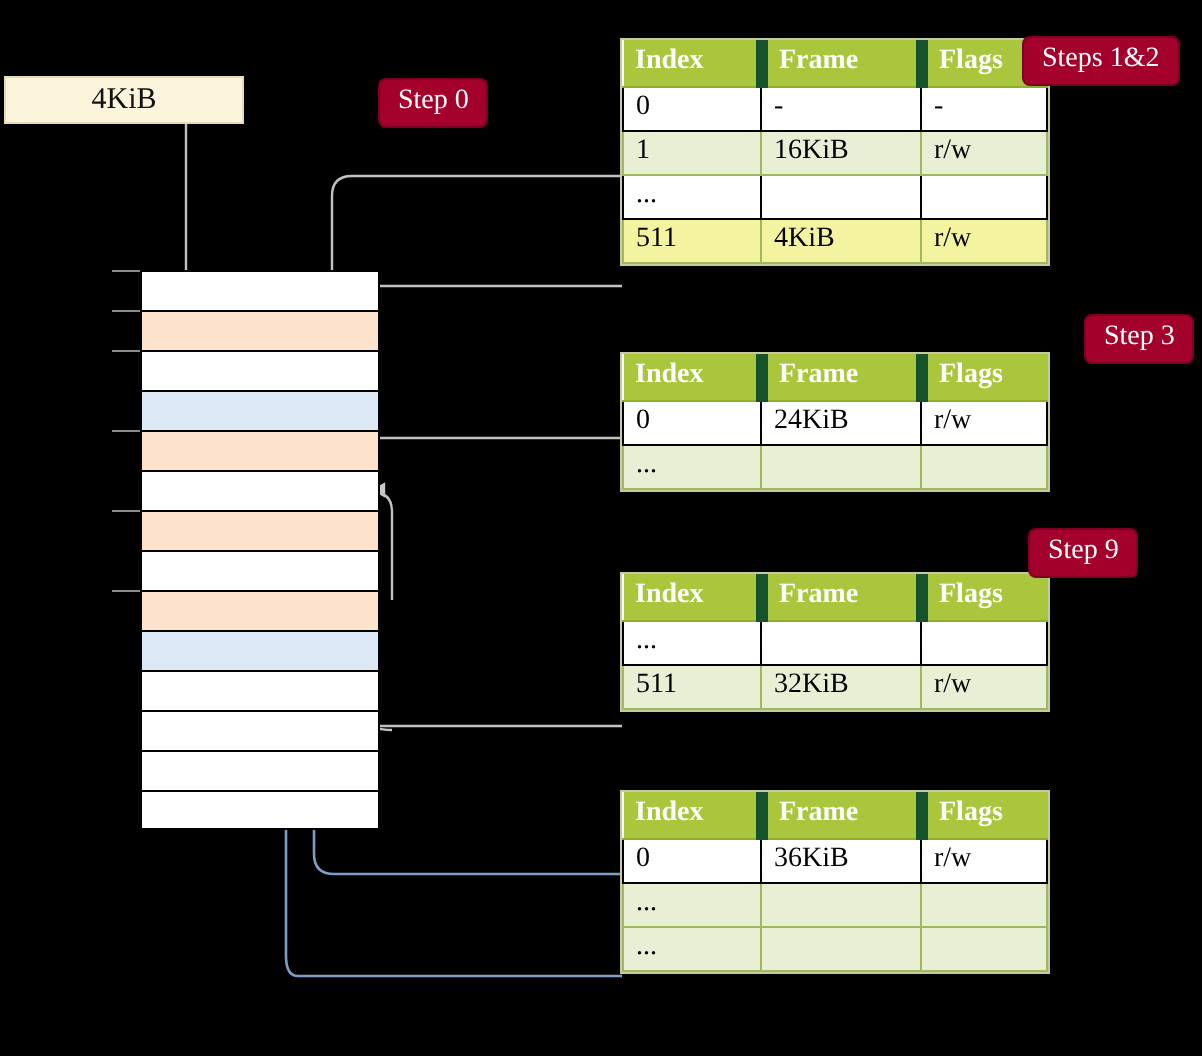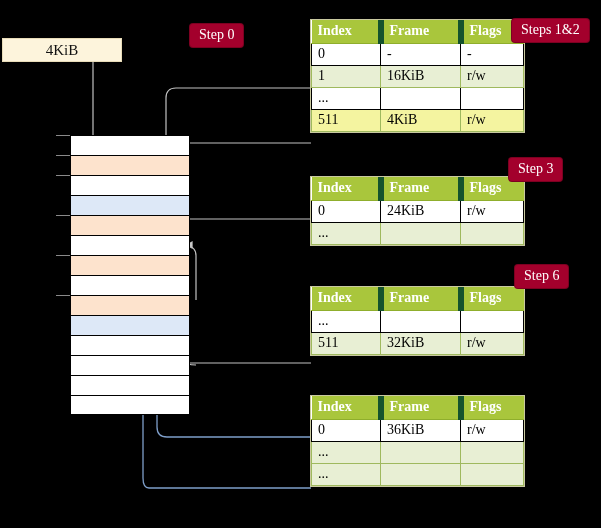--- a/index.html
+++ b/index.html
@@ -259,19 +259,19 @@
           <tr class="alt">
             <td class="c-index">...</td>
             <td class="c-frame"></td>
             <td class="c-flags"></td>
           </tr>
         </tbody>
       </table>
     </div>
 
   <div id="badges-host">
-      <div class="badge" style="left: 190px; top: 24px;">Step 0</div>
+      <div class="badge" style="left: 190px; top: 40px;">Step 0</div>
       <div class="badge" style="left: 512px; top: 19px;">Steps 1&amp;2</div>
-      <div class="badge" style="left: 509px; top: 158px;">Step 3</div>
-      <div class="badge" style="left: 515px; top: 265px;">Step 6</div>
+      <div class="badge" style="left: 543px; top: 158px;">Step 3</div>
+      <div class="badge" style="left: 515px; top: 265px;">Step 9</div>
     </div>
 
 </div>
 
 </body></html>

